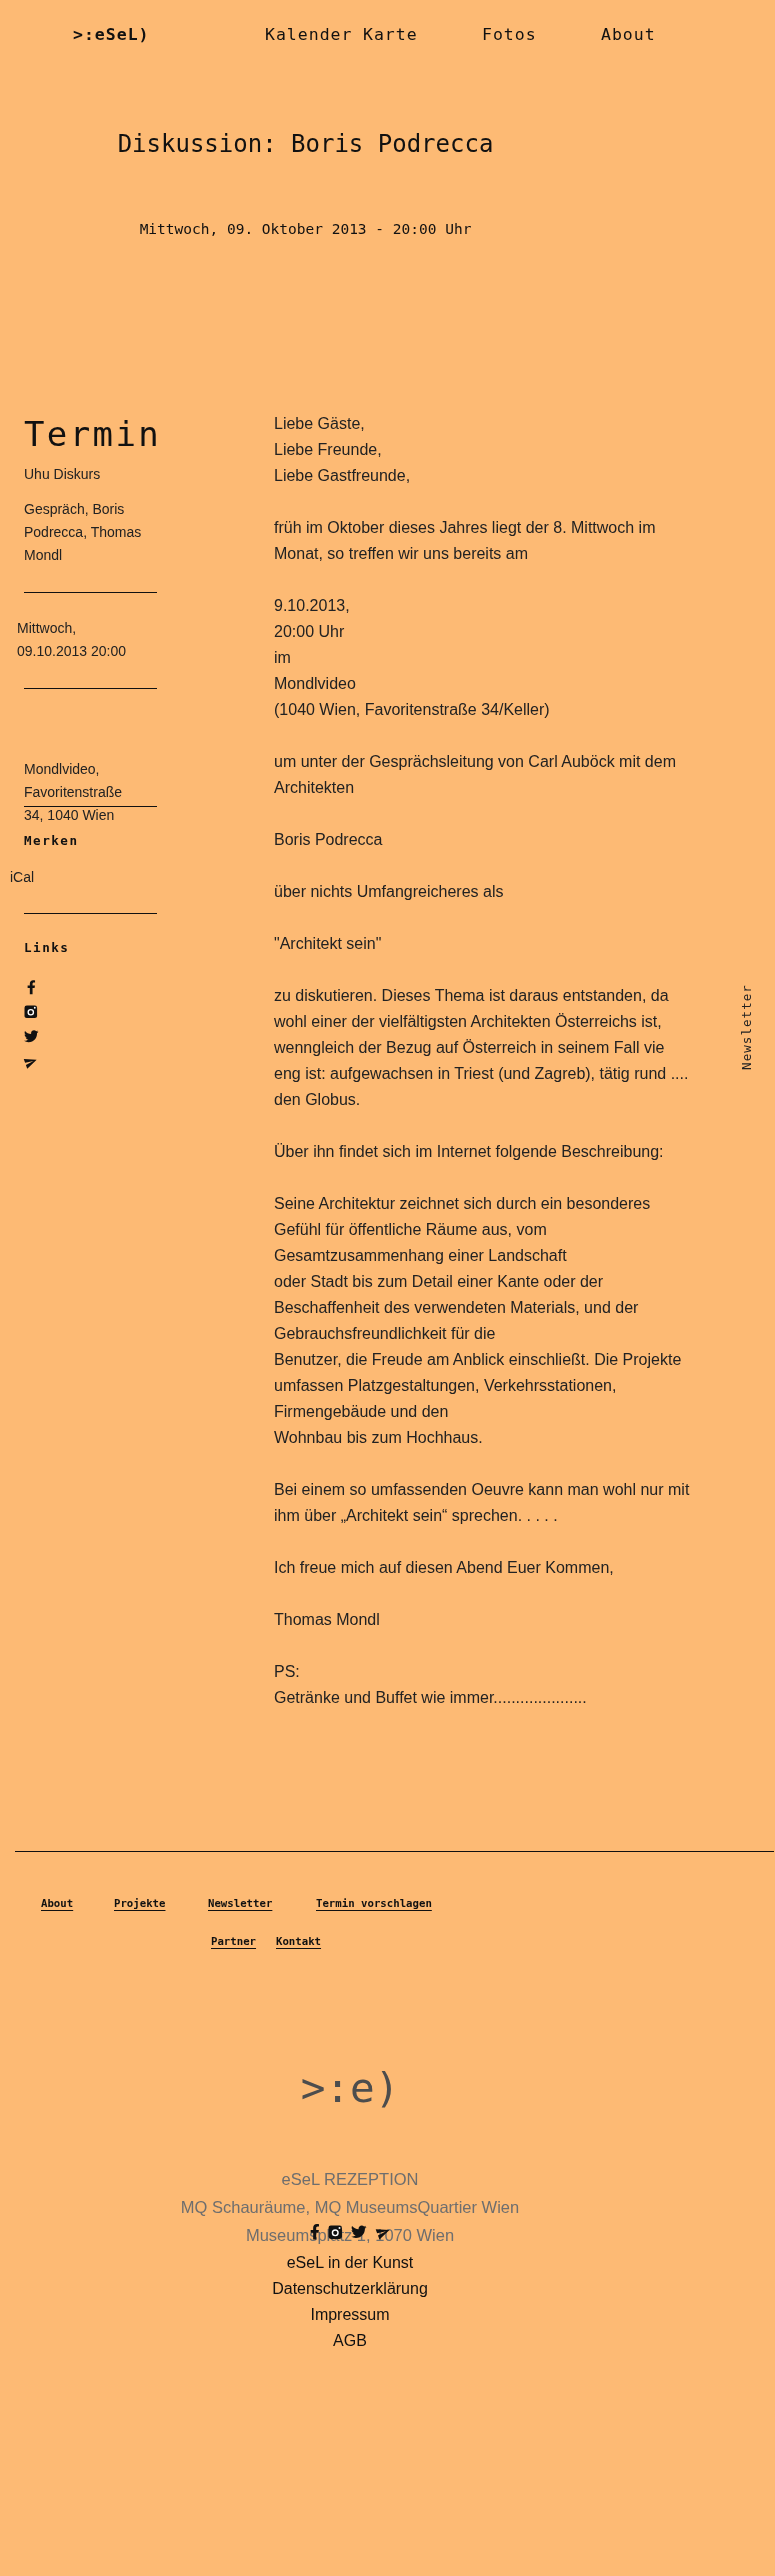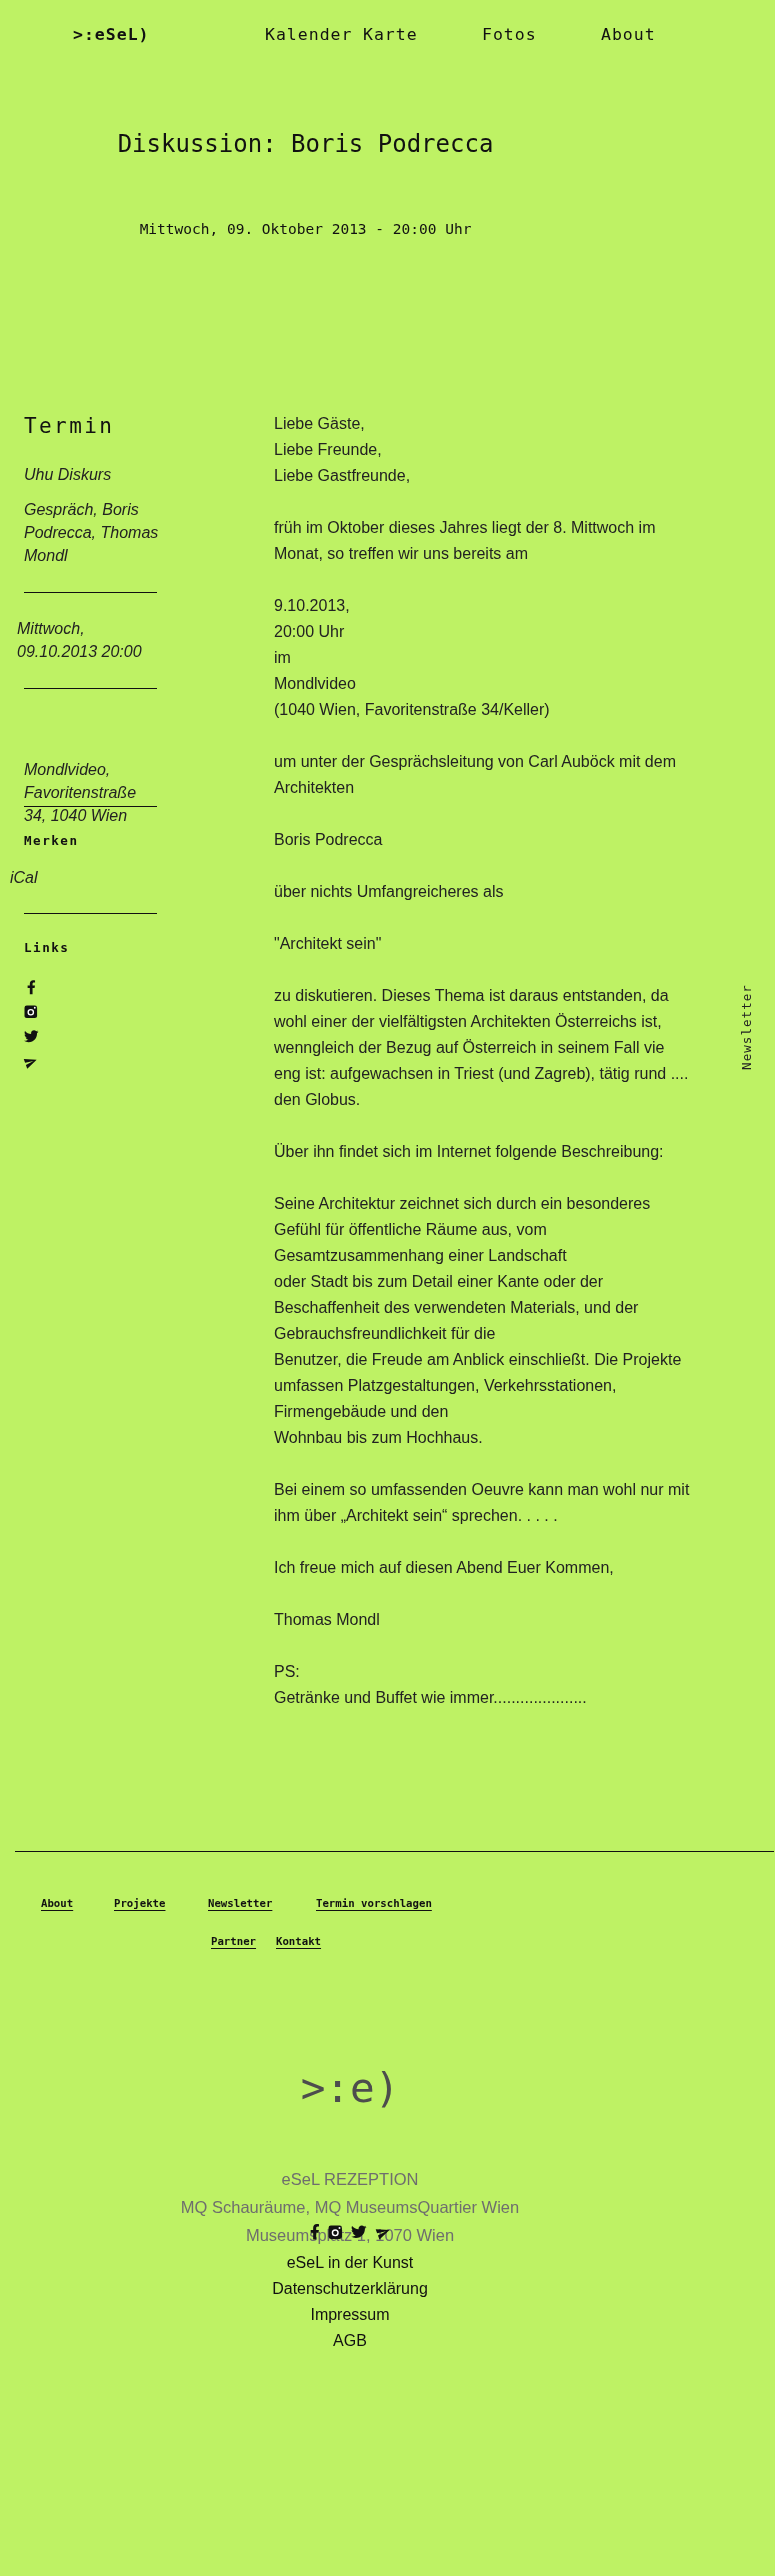--- a/index.html
+++ b/index.html
@@ -1,27 +1,27 @@
 <!DOCTYPE html>
 <html><head>
 <meta charset="utf-8">
 <style>
   html,body{margin:0;padding:0;background:#fff;}
-  #page{position:relative;width:775px;height:2576px;background:#bef264;overflow:hidden;
+  #page{position:relative;width:775px;height:2576px;background:#fdba74;overflow:hidden;
         font-family:"Liberation Sans",sans-serif;color:#1a1a1a;}
   .abs{position:absolute;}
   .mono{font-family:"DejaVu Sans Mono",monospace;}
   .sans{font-family:"Liberation Sans",sans-serif;}
   .navlink{font-size:16.5px;letter-spacing:1px;color:#111;cursor:pointer;text-decoration:none;}
   .logo{font-weight:bold;}
   .pagetitle{width:611px;text-align:center;font-size:24px;color:#111;}
   .datetime{width:611px;text-align:center;font-size:14.5px;color:#111;}
-  .sb-head{font-size:21px;letter-spacing:2.4px;color:#111;}
+  .sb-head{font-size:34px;letter-spacing:2.4px;color:#111;}
   .sb-sub{font-size:12.6px;font-weight:bold;letter-spacing:1.5px;color:#111;}
-  .sb-text{font-size:16px;line-height:23px;color:#222;white-space:pre-line;font-style:italic;}
+  .sb-text{font-size:14px;line-height:23px;color:#222;white-space:pre-line;}
   .sb-div{width:133px;height:0;border-top:1px solid #111;}
   .bodycol{width:485px;font-size:16px;line-height:26px;color:#222;}
   .bodycol p{margin:0 0 26px 0;white-space:pre-line;}
   .newstab{font-size:12.6px;letter-spacing:1px;color:#222;white-space:nowrap;
            transform:translate(-50%,-50%) rotate(-90deg);cursor:pointer;}
   .footdiv{left:14.5px;width:759px;height:0;border-top:1px solid #111;}
   .fnav{font-size:10.7px;font-weight:bold;color:#111;text-decoration:underline;
         text-underline-offset:2.9px;text-decoration-thickness:1px;cursor:pointer;}
   .fcenter{left:0;width:700px;text-align:center;}
   .flogo{font-size:41px;color:#4d4d4d;}

